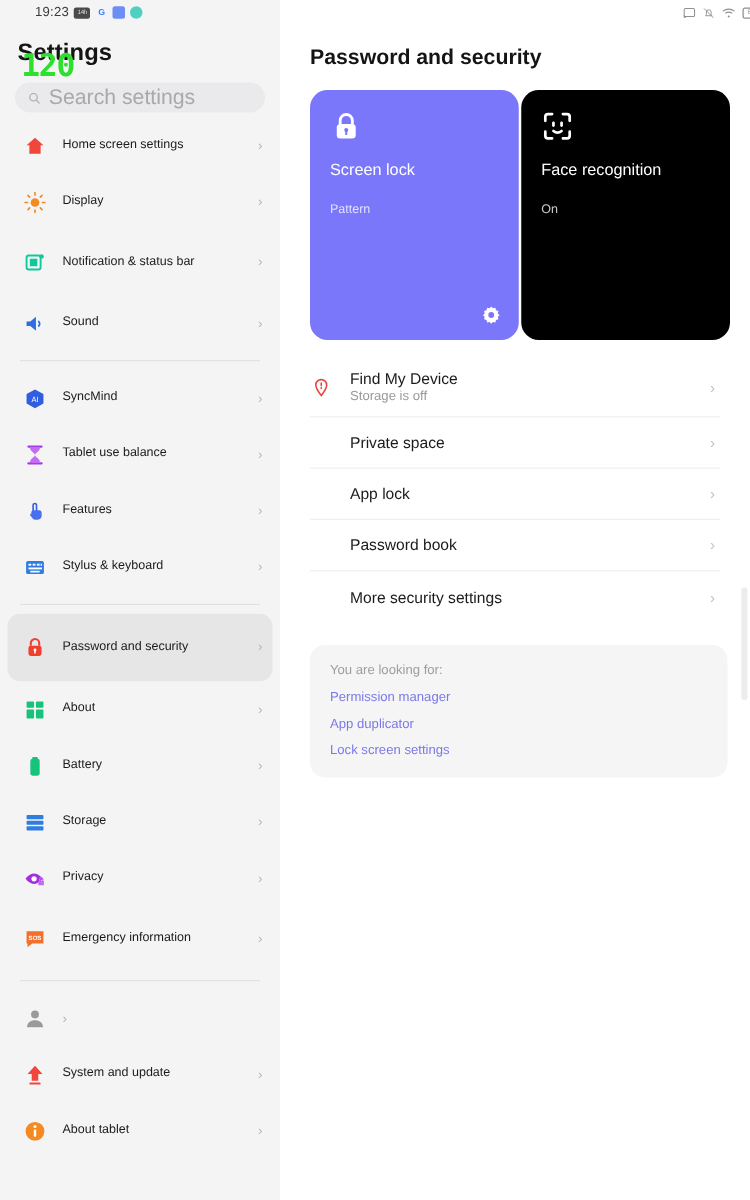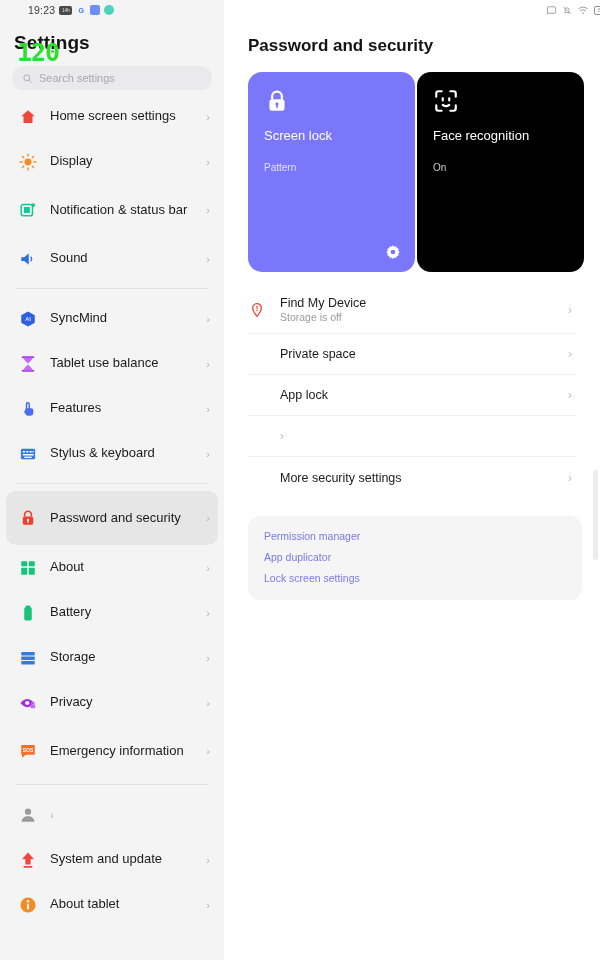--- a/index.html
+++ b/index.html
@@ -43,31 +43,31 @@
     position:absolute; left:17px; top:40px; z-index:30;
     font-family:"DejaVu Sans Mono", monospace;
     font-size:25px; font-weight:bold; color:#2ee02e;
     letter-spacing:-1px; line-height:1;
   }
   .search{
     margin:12px 12px 4px 12px; height:24px; border-radius:12px;
     background:#eaeaec; display:flex; align-items:center; gap:6px;
     padding:0 10px;
   }
-  .search-ph{ font-size:11px; color:#a8a8ad; }
+  .search-ph{ font-size:17px; color:#a8a8ad; }
 
   .snav{ padding-bottom:10px; }
   .sitem{
     display:flex; align-items:center; gap:12px;
     margin:0 6px; padding:0 8px 0 12px;
     min-height:45px; border-radius:10px; position:relative;
   }
   .sitem.selected{ background:#e6e6e6; min-height:54px; }
   .sicon{ width:20px; height:20px; flex:0 0 20px; display:flex; align-items:center; justify-content:center; }
-  .slabel{ font-size:13px; color:#1b1b1b; line-height:1.28; flex:1; }
+  .slabel{ font-size:10px; color:#1b1b1b; line-height:1.28; flex:1; }
   .schev{ color:#b5b5b5; font-size:11px; flex:0 0 auto; }
   .sep{ height:1px; background:#e2e2e2; margin:7px 16px; }
 
   
   .main{ flex:1; height:960px; position:relative; background:#fff; overflow:hidden; }
   .main-title{ font-size:17px; font-weight:bold; color:#141414; padding:36px 0 0 24px; }
 
   .cards{ display:flex; gap:2px; padding:16px 16px 0 24px; }
   .card{ flex:1; height:200px; border-radius:14px; position:relative; padding:16px 16px 0 16px; }
   .card-icon{ width:26px; height:26px; margin-bottom:14px; }
@@ -439,34 +439,38 @@
       <div class="row">
         <span class="row-icon"></span>
         <span class="row-body">
           <span class="row-title" style="display:block;">App lock</span>
         </span>
         <span class="row-chev">›</span>
       </div>
 
       <div class="row">
         <span class="row-icon"></span>
+        <span class="row-body">
+          <span class="row-title" style="display:block;">Password book</span>
+        </span>
         <span class="row-chev">›</span>
       </div>
 
       <div class="row">
         <span class="row-icon"></span>
         <span class="row-body">
           <span class="row-title" style="display:block;">More security settings</span>
         </span>
         <span class="row-chev">›</span>
       </div>
 
     </div>
 
     <div class="looking">
+      <div class="looking-label">You are looking for:</div>
       <div class="looking-link">Permission manager</div>
       <div class="looking-link">App duplicator</div>
       <div class="looking-link">Lock screen settings</div>
     </div>
 
     <div class="scrollbar"></div>
   </div>
 
 </div>
 

